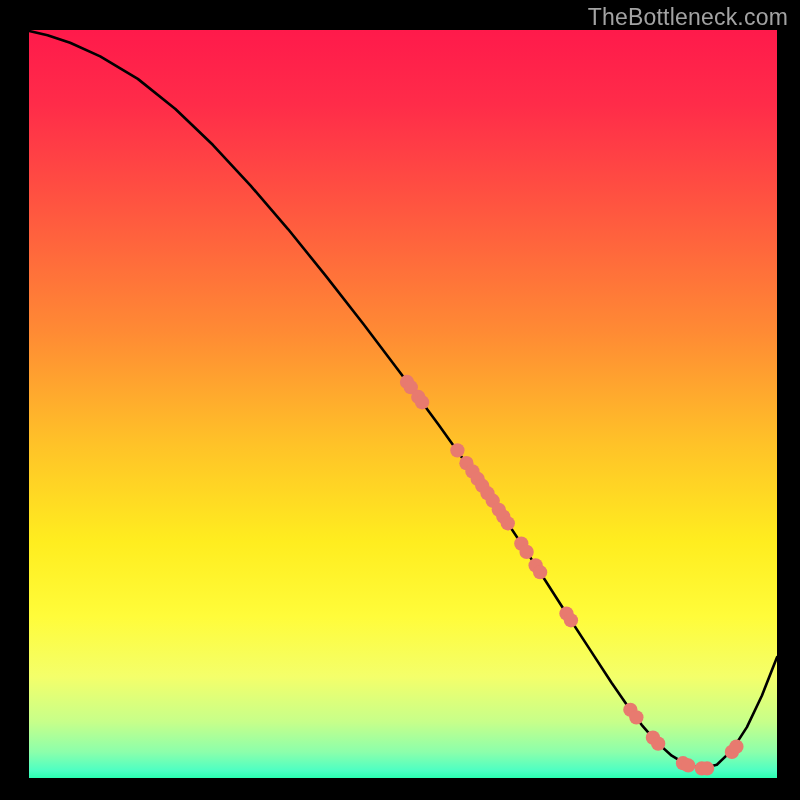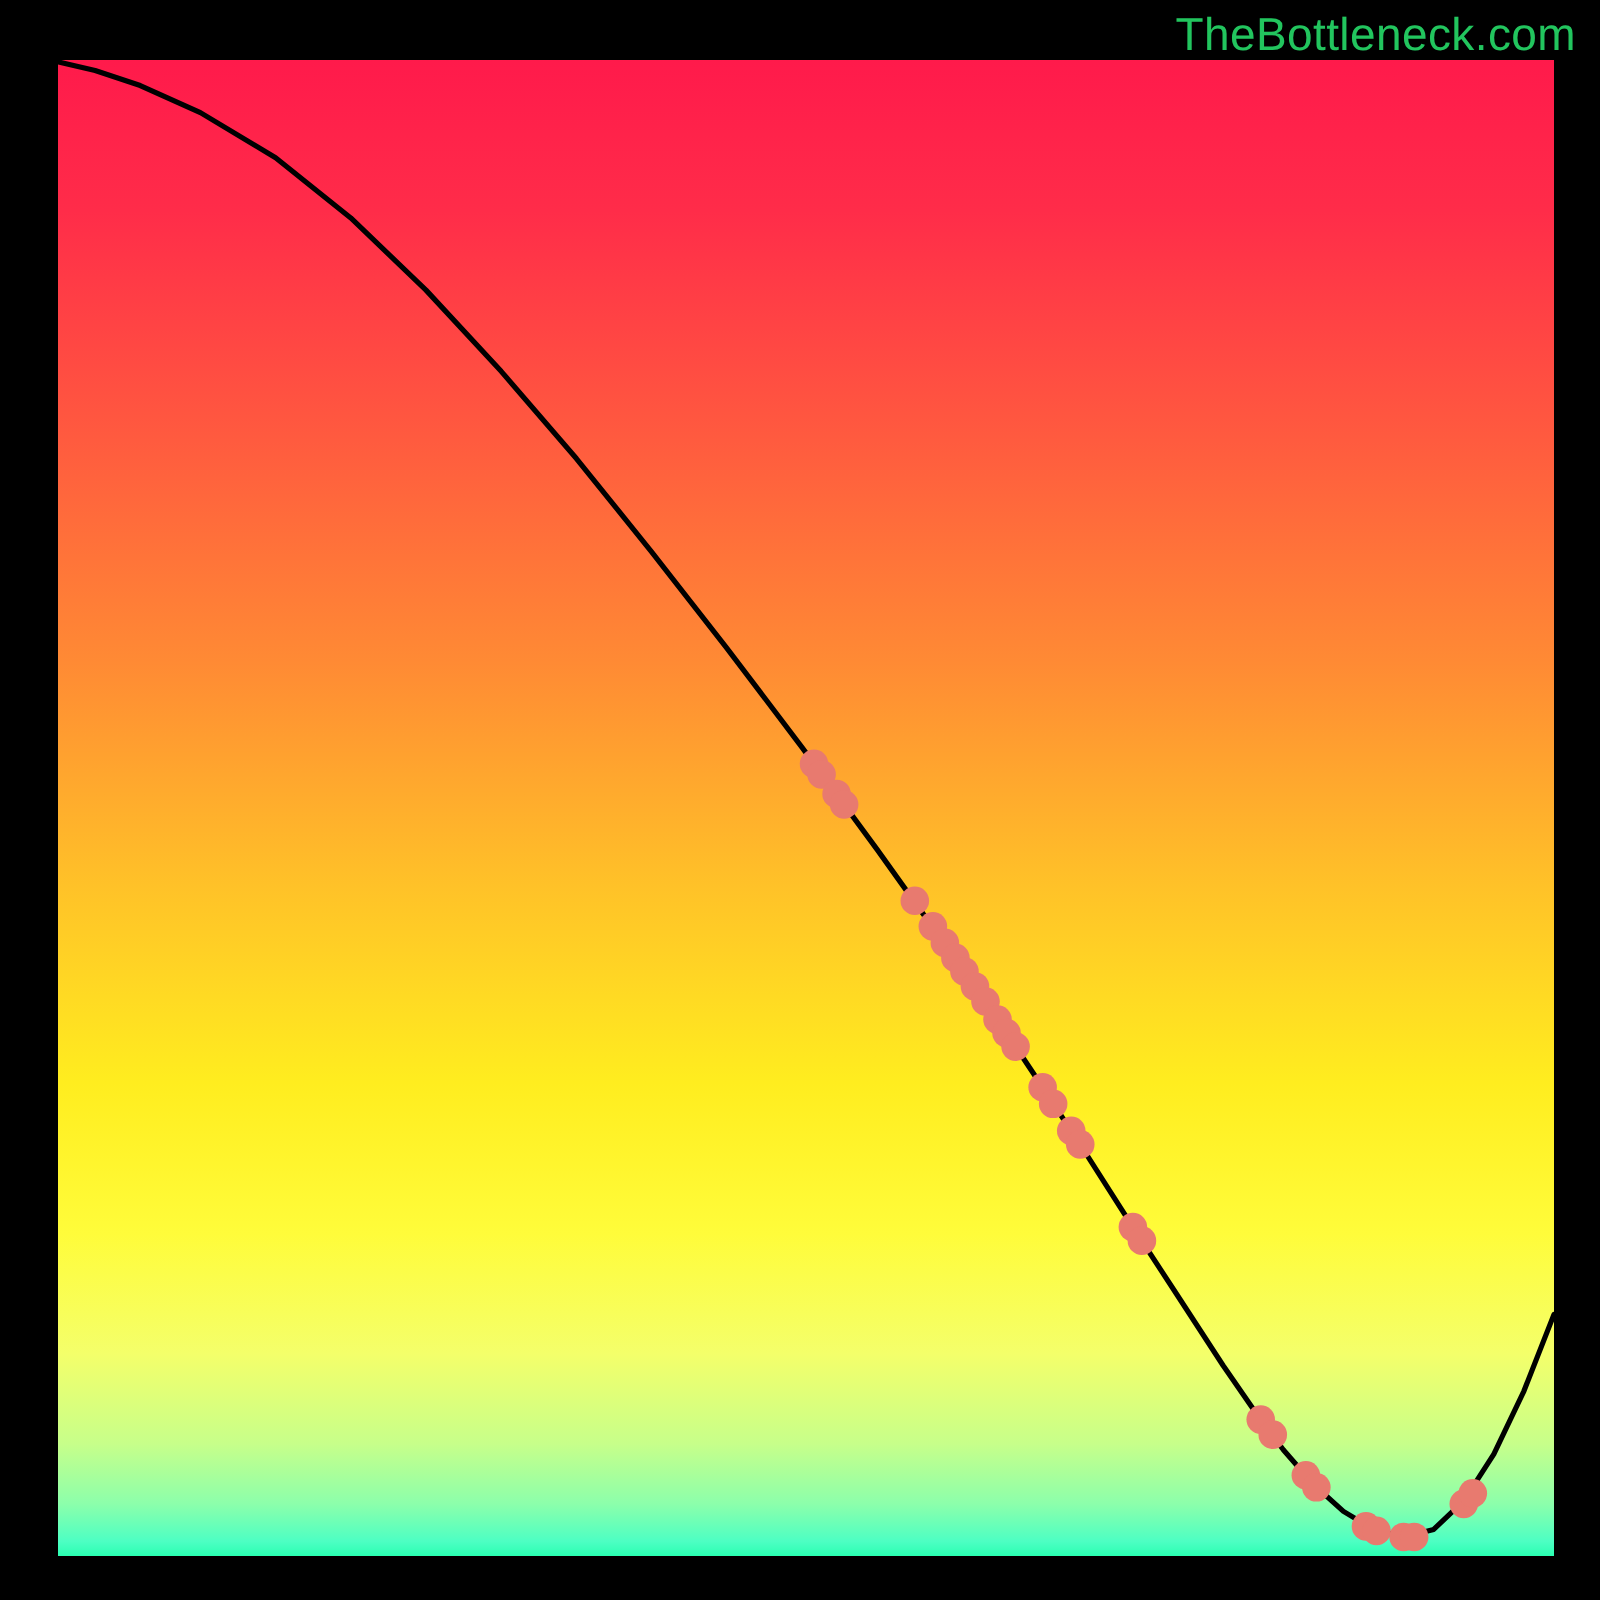--- a/index.html
+++ b/index.html
@@ -15,21 +15,21 @@
     width: 800px;
     height: 800px;
     background: #000;
   }
   .watermark {
     position: absolute;
     top: 4px;
     right: 12px;
     font-family: Arial, Helvetica, sans-serif;
     font-size: 23px;
-    color: #22c55e;
+    color: #a3a3a3;
     font-weight: 400;
     letter-spacing: 0.2px;
     z-index: 30;
   }
   .plot-area {
     position: absolute;
     left: 25px;
     top: 30px;
     width: 752px;
     height: 752px;

